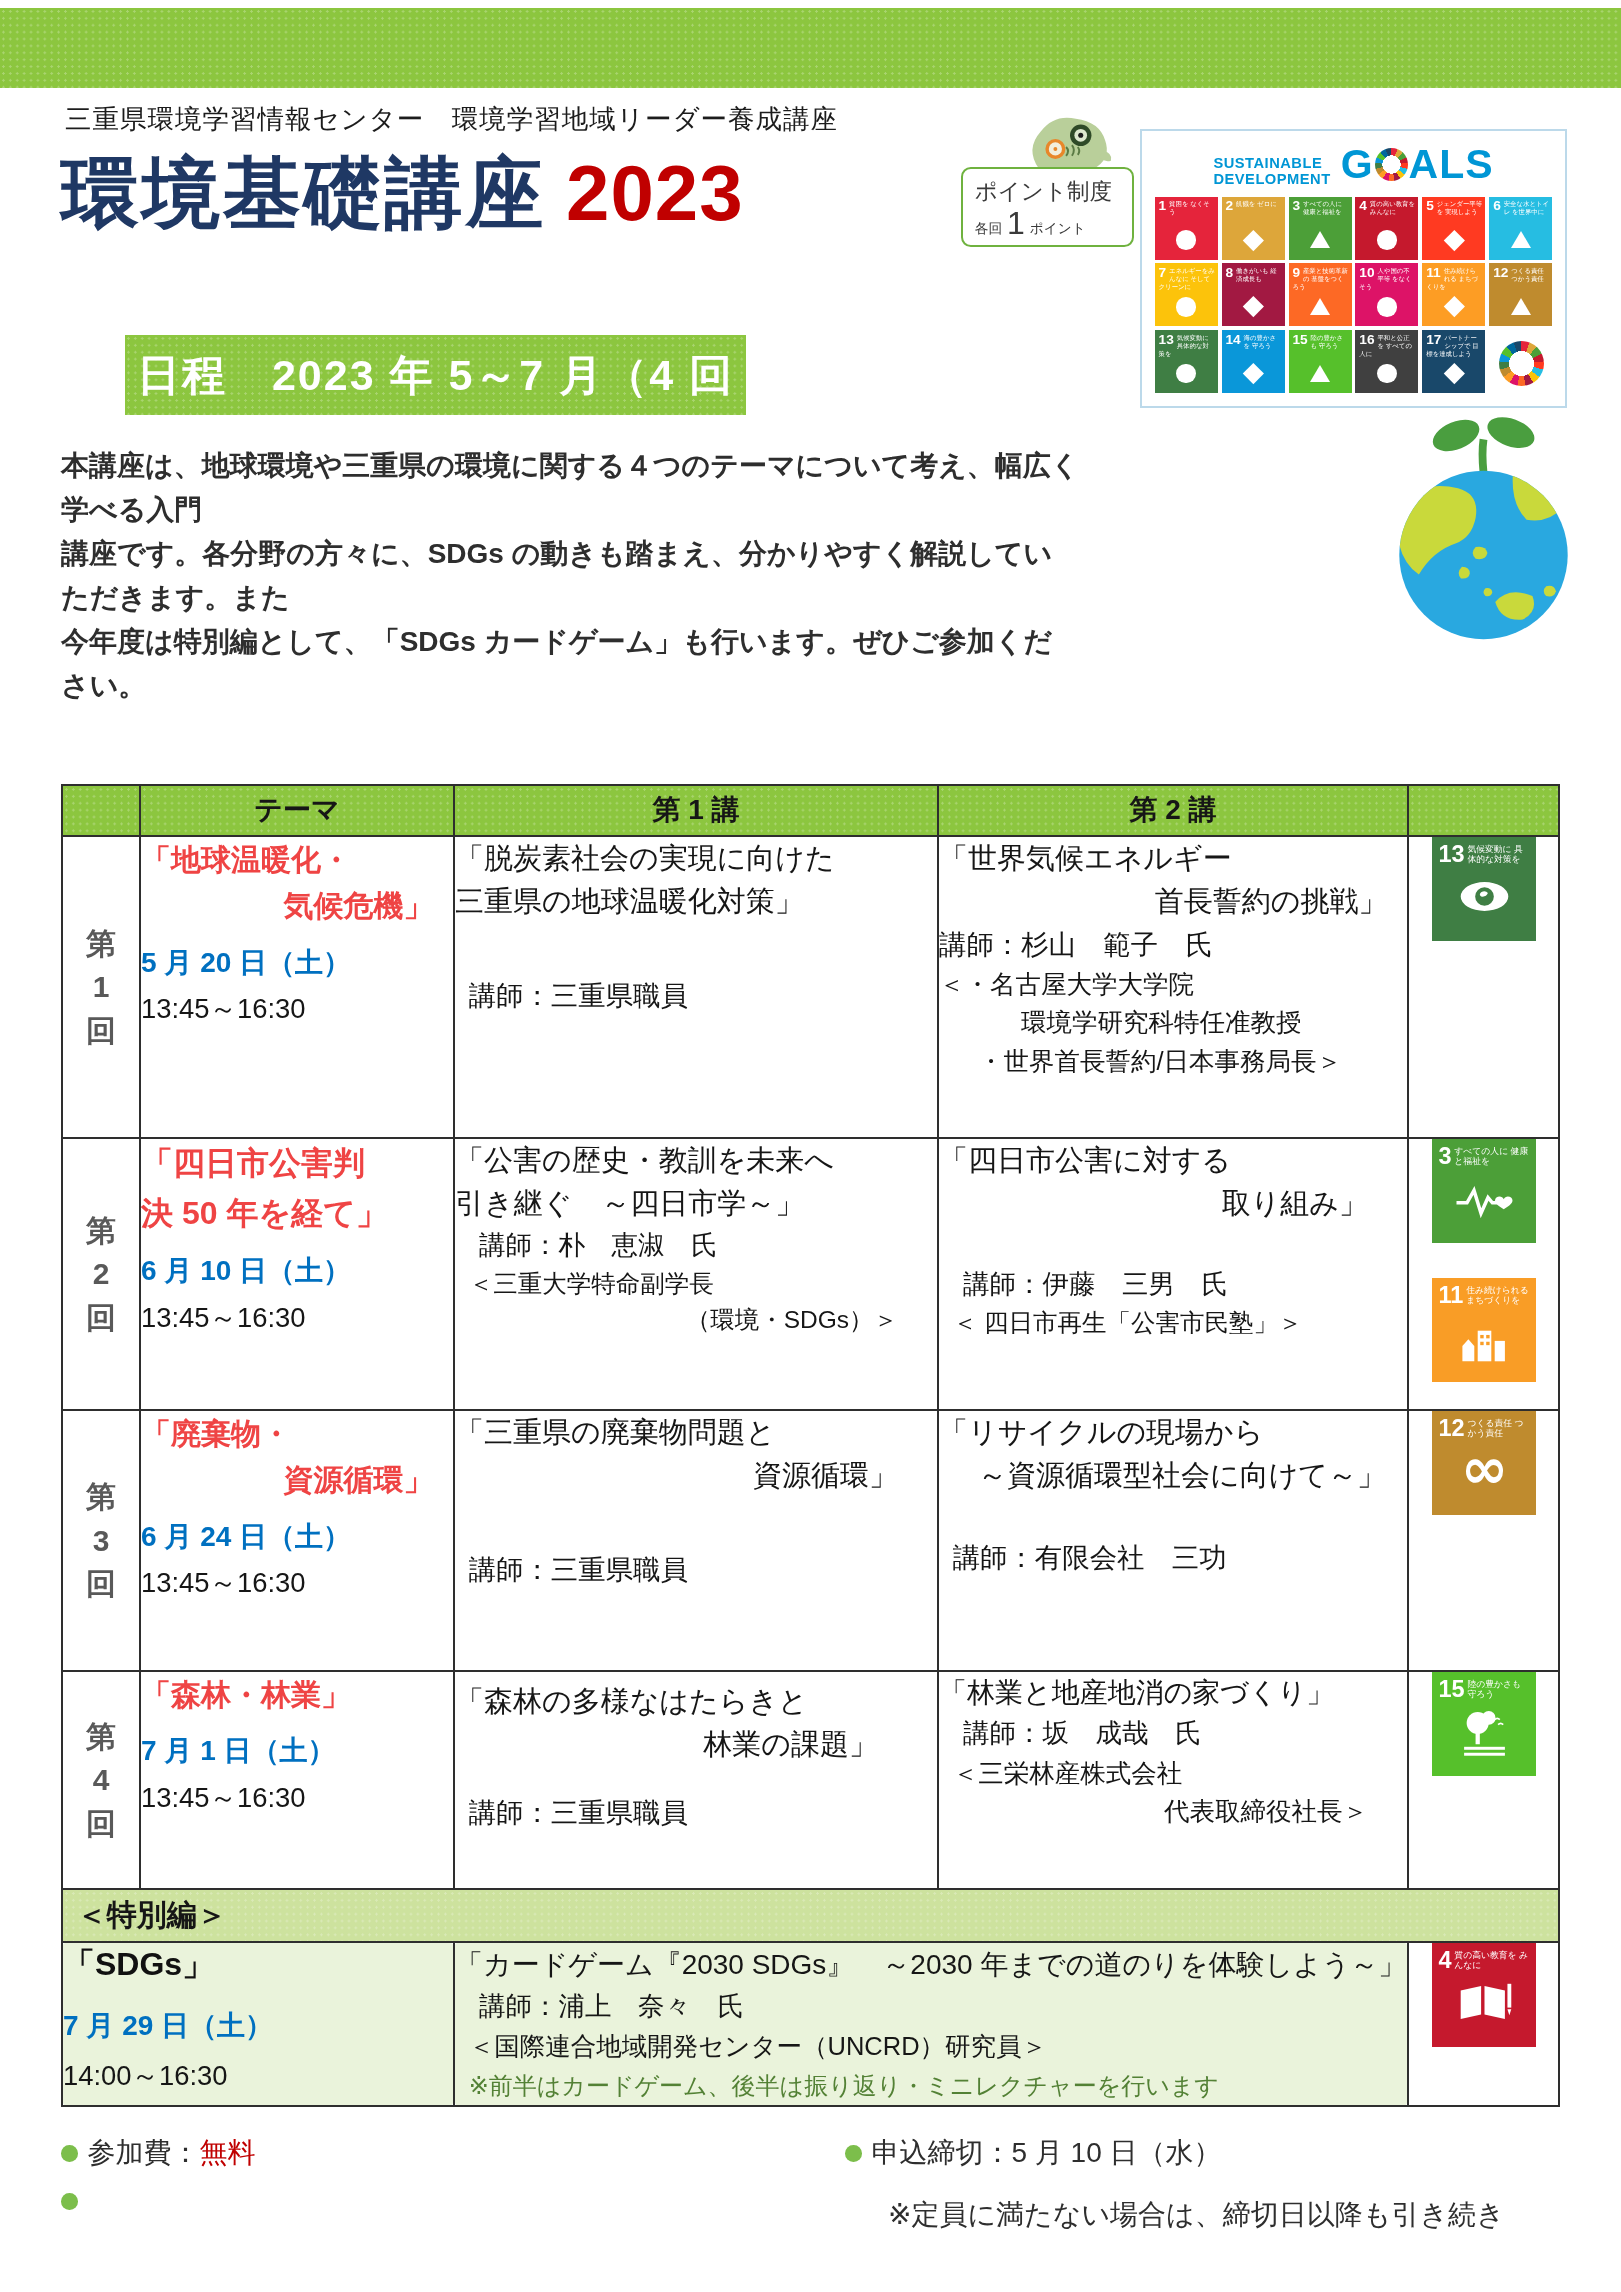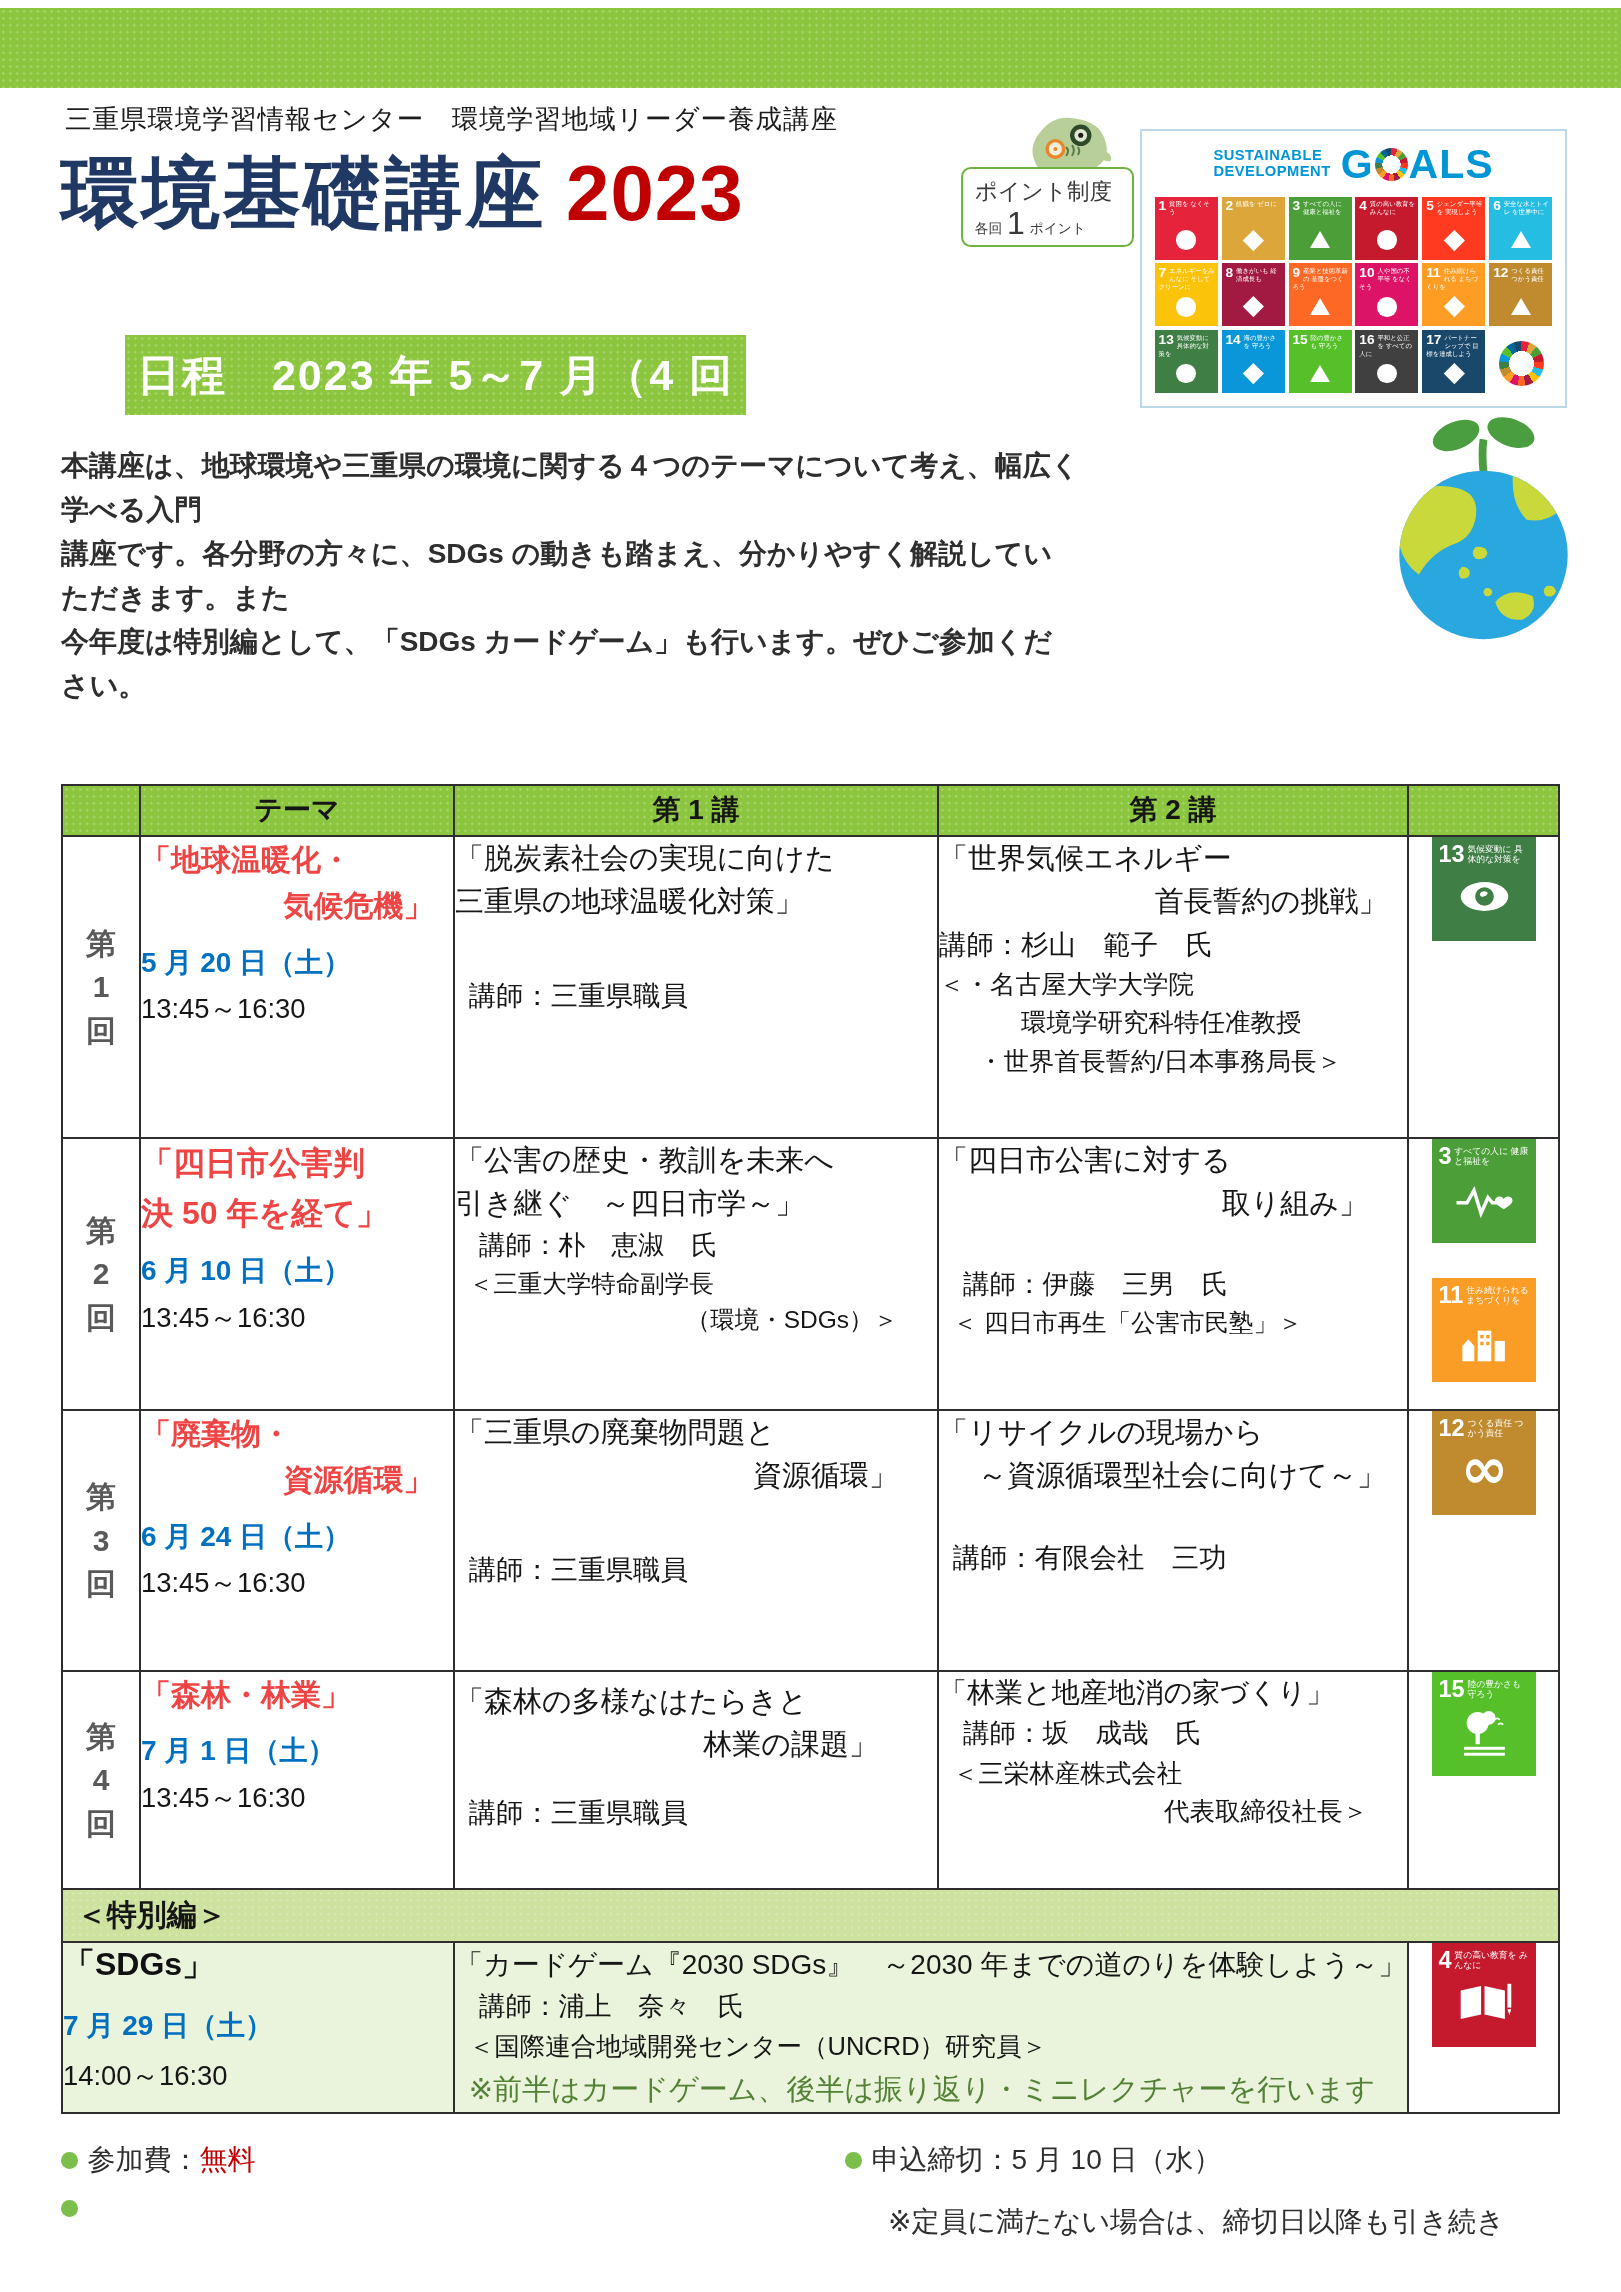--- a/index.html
+++ b/index.html
@@ -20,21 +20,21 @@
   .badge{position:absolute;left:961px;top:167px;width:173px;border:2.9px solid #6FB23F;border-radius:9.8px;
          background:#fff;padding:6.9px 5.9px 7.8px 11.8px;box-sizing:border-box;}
   .badge-l1{font-size:22.5px;color:#3a3a3a;}
   .badge-l2{font-size:13.7px;color:#3a3a3a;margin-top:2px;display:flex;align-items:flex-end;}
   .badge-num{font-size:32px;line-height:.9;margin:0 4.9px;color:#3a3a3a;}
   .mascot{position:absolute;left:1019px;top:108px;}
 
   
   .sdgs-frame{position:absolute;left:1140px;top:129px;width:427px;border:2px solid var(--frame_blue);
               background:#fff;padding:7.8px 12.7px 12.7px;box-sizing:border-box;}
-  .sdgs-title{display:flex;justify-content:center;align-items:center;gap:10px;margin:2px 0 8.8px;}
+  .sdgs-title{display:flex;justify-content:center;align-items:flex-end;gap:10px;margin:2px 0 8.8px;}
   .sdgs-small{color:var(--sdgs_blue);font-weight:bold;font-size:14.7px;line-height:1.08;letter-spacing:0.5px;}
   .sdgs-goals{color:var(--sdgs_blue);font-weight:bold;font-size:41px;letter-spacing:1px;display:flex;align-items:center;}
   .sdg-wheel{display:inline-block;width:33px;height:33px;border-radius:50%;margin:0 1px;}
   #sdg-grid{display:grid;grid-template-columns:repeat(6,1fr);gap:3.9px;}
   .sdg-tile{position:relative;height:63px;padding:2.9px 2.9px 0 3.9px;overflow:hidden;box-sizing:border-box;}
   .sdg-tile .num{font-size:13.7px;font-weight:bold;color:#fff;float:left;margin-right:2.9px;line-height:1;}
   .sdg-tile .lbl{font-size:6.4px;color:#fff;line-height:1.2;display:block;padding-top:1px;}
   .glyphwrap{position:absolute;left:0;right:0;top:23.5px;bottom:0;display:flex;align-items:center;justify-content:center;}
   .g-circle{width:19.6px;height:19.6px;border-radius:50%;background:#fff;}
   .g-diamond{width:14.7px;height:14.7px;background:#fff;transform:rotate(45deg);}
@@ -68,21 +68,21 @@
   .goal-tile + .goal-tile{margin-top:35px;}
   .goal-head{display:flex;gap:2.9px;}
   .goal-num{font-size:23.5px;font-weight:bold;color:#fff;line-height:.95;}
   .goal-lbl{font-size:8.8px;color:#fff;line-height:1.2;padding-top:1px;}
   .goal-art{display:flex;justify-content:center;margin-top:5.9px;}
   .inf{font-family:"DejaVu Sans",sans-serif;color:#fff;font-size:57px;font-weight:bold;line-height:47px;}
 
   .sp-left{padding:21.6px 0 0 25.5px;}
   .sp-theme{font-size:32px;font-weight:bold;color:#111;}
   .sp-mid{padding:17.6px 7.8px 0 13.7px;font-size:28px;color:#161616;line-height:1.55;}
-  .sp-note{color:var(--note_green);font-size:29px;}
+  .sp-note{color:var(--note_green);font-size:24px;}
   .sp-icon{text-align:center;padding-top:13.7px;background:#fff;}
 
   
   .footer{display:flex;margin:25.5px 0 0 61px;width:1509px;font-size:28px;color:#2e2e2e;}
   .f-left{width:784px;} .f-right{width:725px;}
   .f-line{display:flex;align-items:center;margin-bottom:18.6px;line-height:1.5;}
   .dot{display:inline-block;width:16.7px;height:16.7px;border-radius:50%;background:var(--bullet_green);
        margin-right:9.8px;flex:none;}
   .f-note{margin:0 0 11.8px 43px;line-height:1.6;}
   .red{color:var(--accent_red);}

